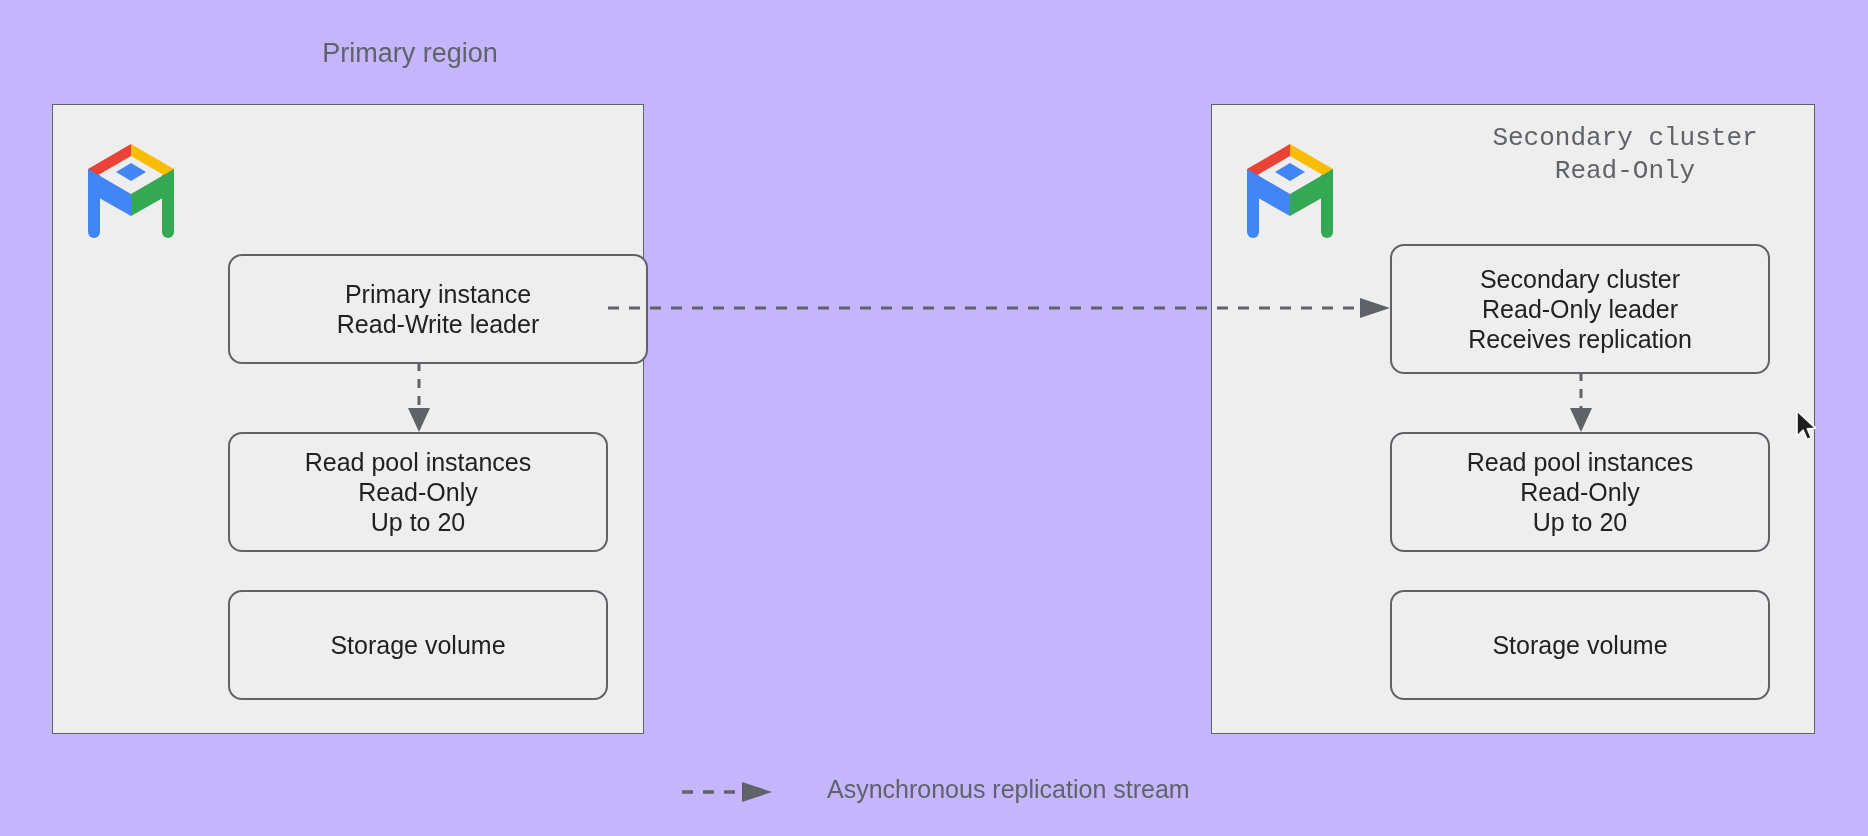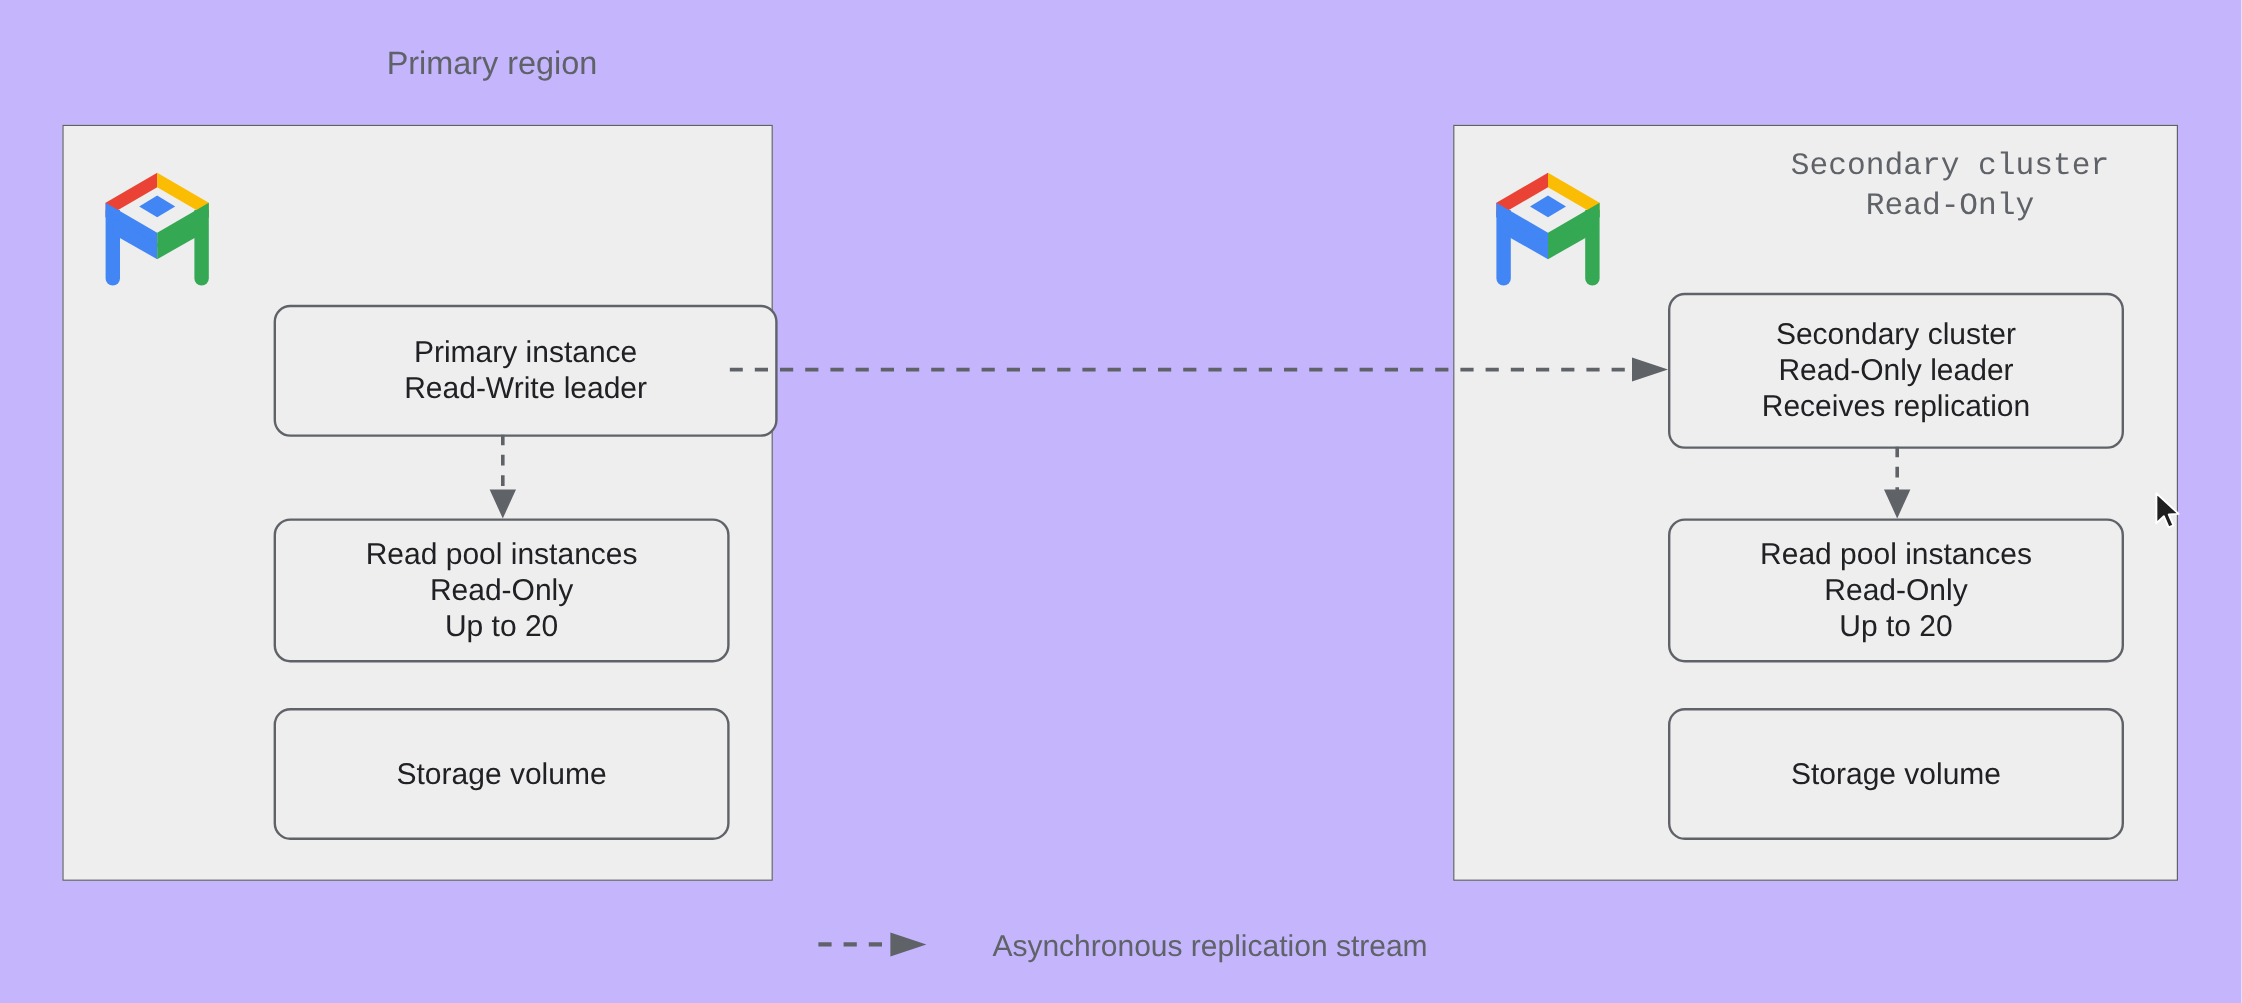--- a/index.html
+++ b/index.html
@@ -71,21 +71,21 @@
   
   .conn {
     position: absolute;
     pointer-events: none;
   }
 
   
   .legend {
     position: absolute;
     display: flex;
-    align-items: flex-start;
+    align-items: flex-end;
     gap: 0px;
   }
   .legend-label {
     color: #5f6368;
     font-size: 25px;
     white-space: nowrap;
   }
 
   
   .cursor {

